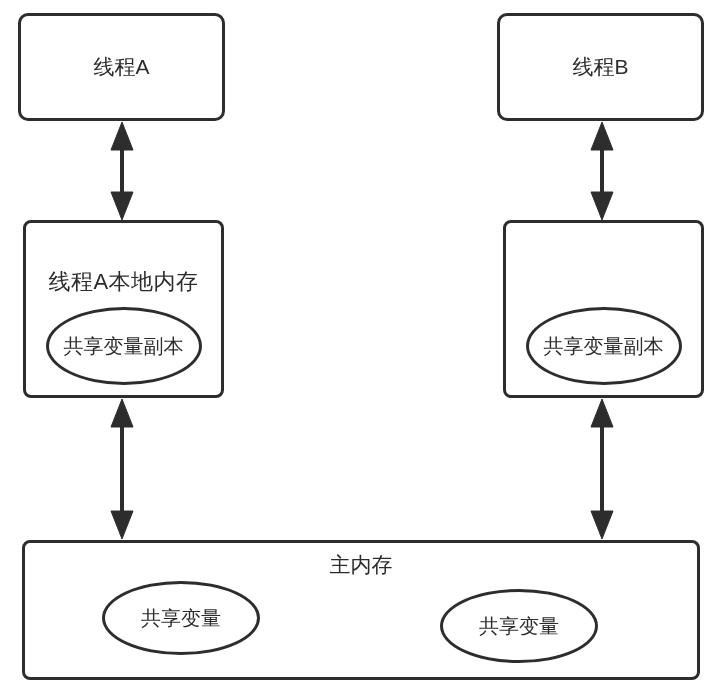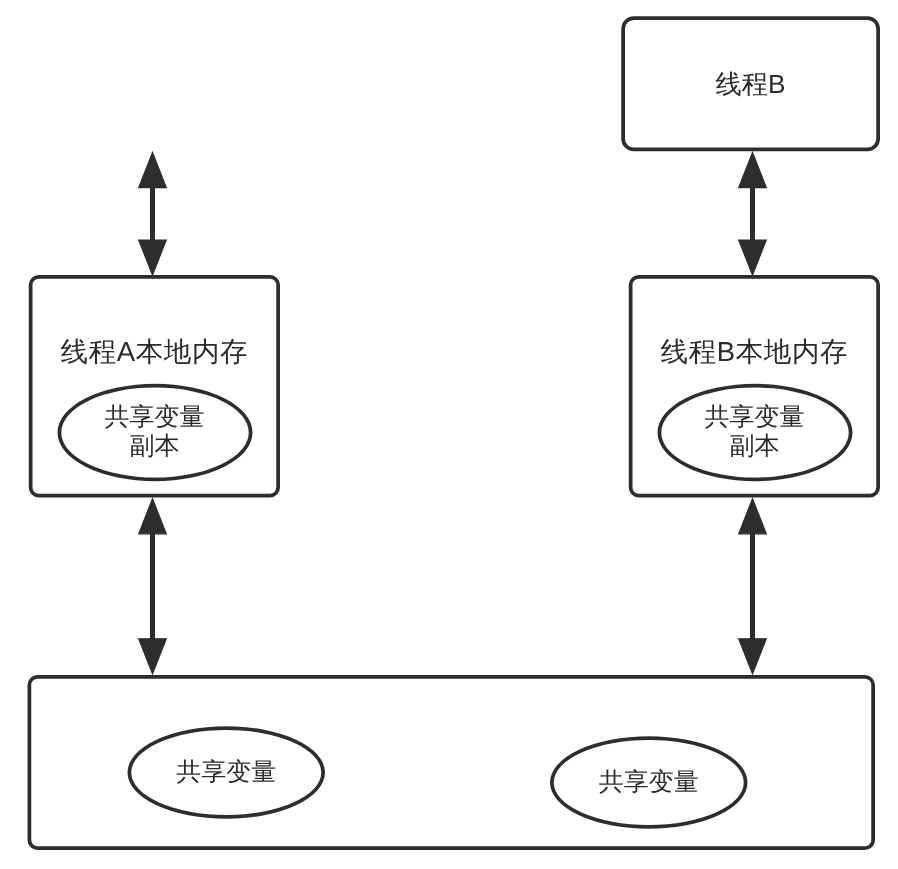--- a/index.html
+++ b/index.html
@@ -59,21 +59,20 @@
     font-size: 22px;
     letter-spacing: 0.5px;
     white-space: nowrap;
   }
   .ellipse {
     box-sizing: border-box;
     border: 3px solid var(--line, #2d2d2d);
     border-radius: 50%;
     background: #ffffff;
     display: flex;
-    flex-direction: column;
     align-items: center;
     justify-content: center;
     line-height: 1.15;
     font-size: 20px;
     text-align: center;
   }
   .copy-ellipse {
     position: absolute;
     top: 84px;
     left: 50%;
@@ -140,42 +139,45 @@
       </g>
 
       <g>
         <line x1="602" y1="423" x2="602" y2="515" stroke-width="4"></line>
         <polygon points="602,399 591,427 613,427"></polygon>
         <polygon points="602,539 591,511 613,511"></polygon>
       </g>
     </g>
   </svg>
 
+  <div class="box thread-box thread-a">
+    <span>线程A</span>
+  </div>
 
   <div class="box thread-box thread-b">
     <span>线程B</span>
   </div>
 
   <div class="box local-box local-a">
     <div class="local-label">线程A本地内存</div>
     <div class="ellipse copy-ellipse">
       <span>共享变量</span>
       <span>副本</span>
     </div>
   </div>
 
   <div class="box local-box local-b">
-    <div class="local-label">线程B本地内存</div>
     <div class="ellipse copy-ellipse">
       <span>共享变量</span>
       <span>副本</span>
     </div>
   </div>
 
   <div class="box main-box">
+    <div class="main-label">主内存</div>
     <div class="ellipse shared-ellipse shared-1">
       <span>共享变量</span>
     </div>
     <div class="ellipse shared-ellipse shared-2">
       <span>共享变量</span>
     </div>
   </div>
 
 
 </div>

